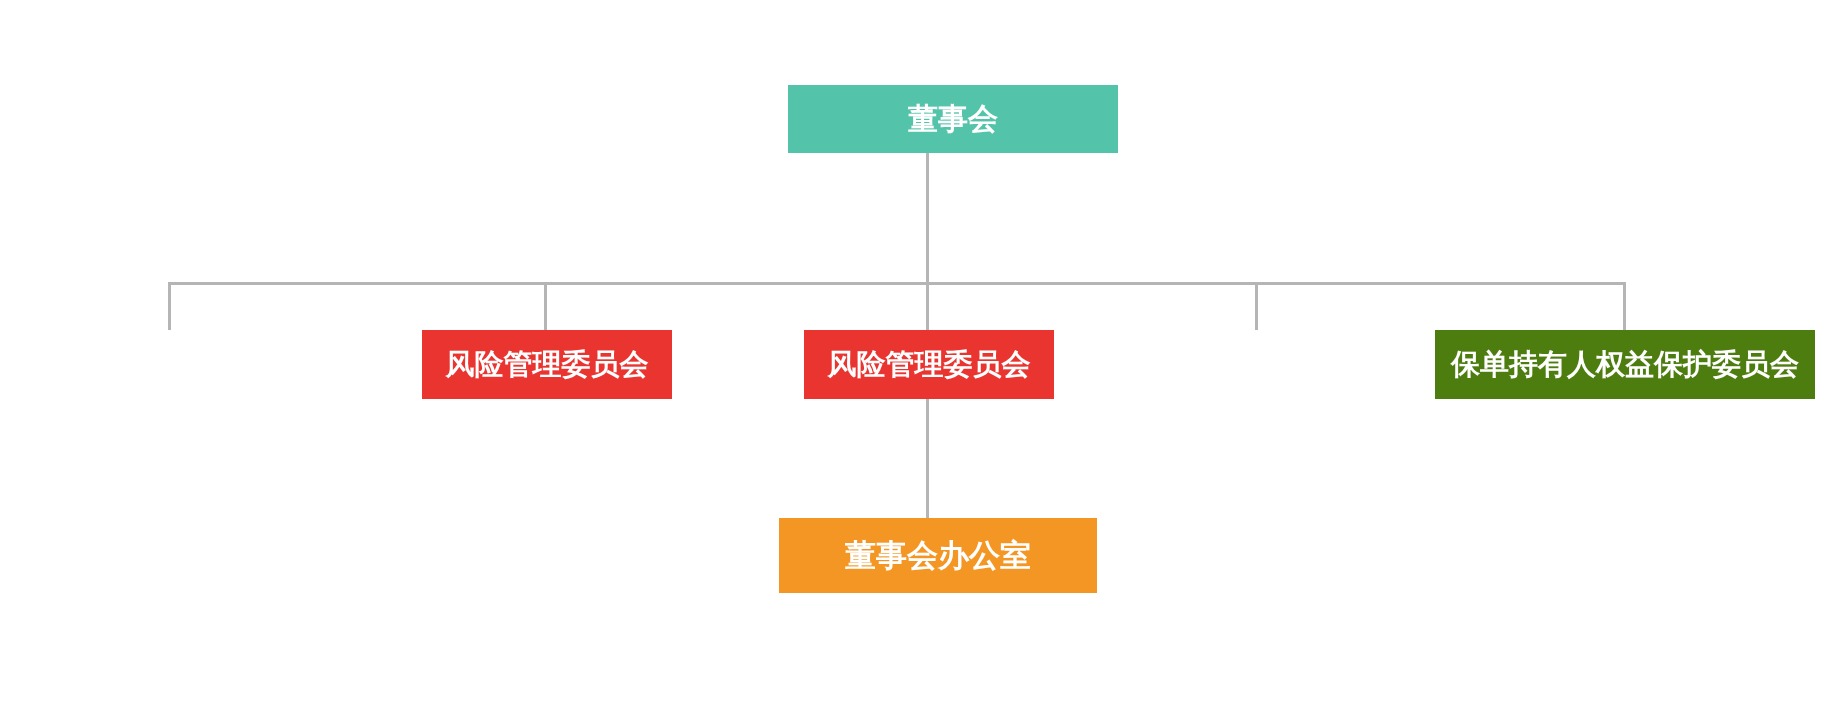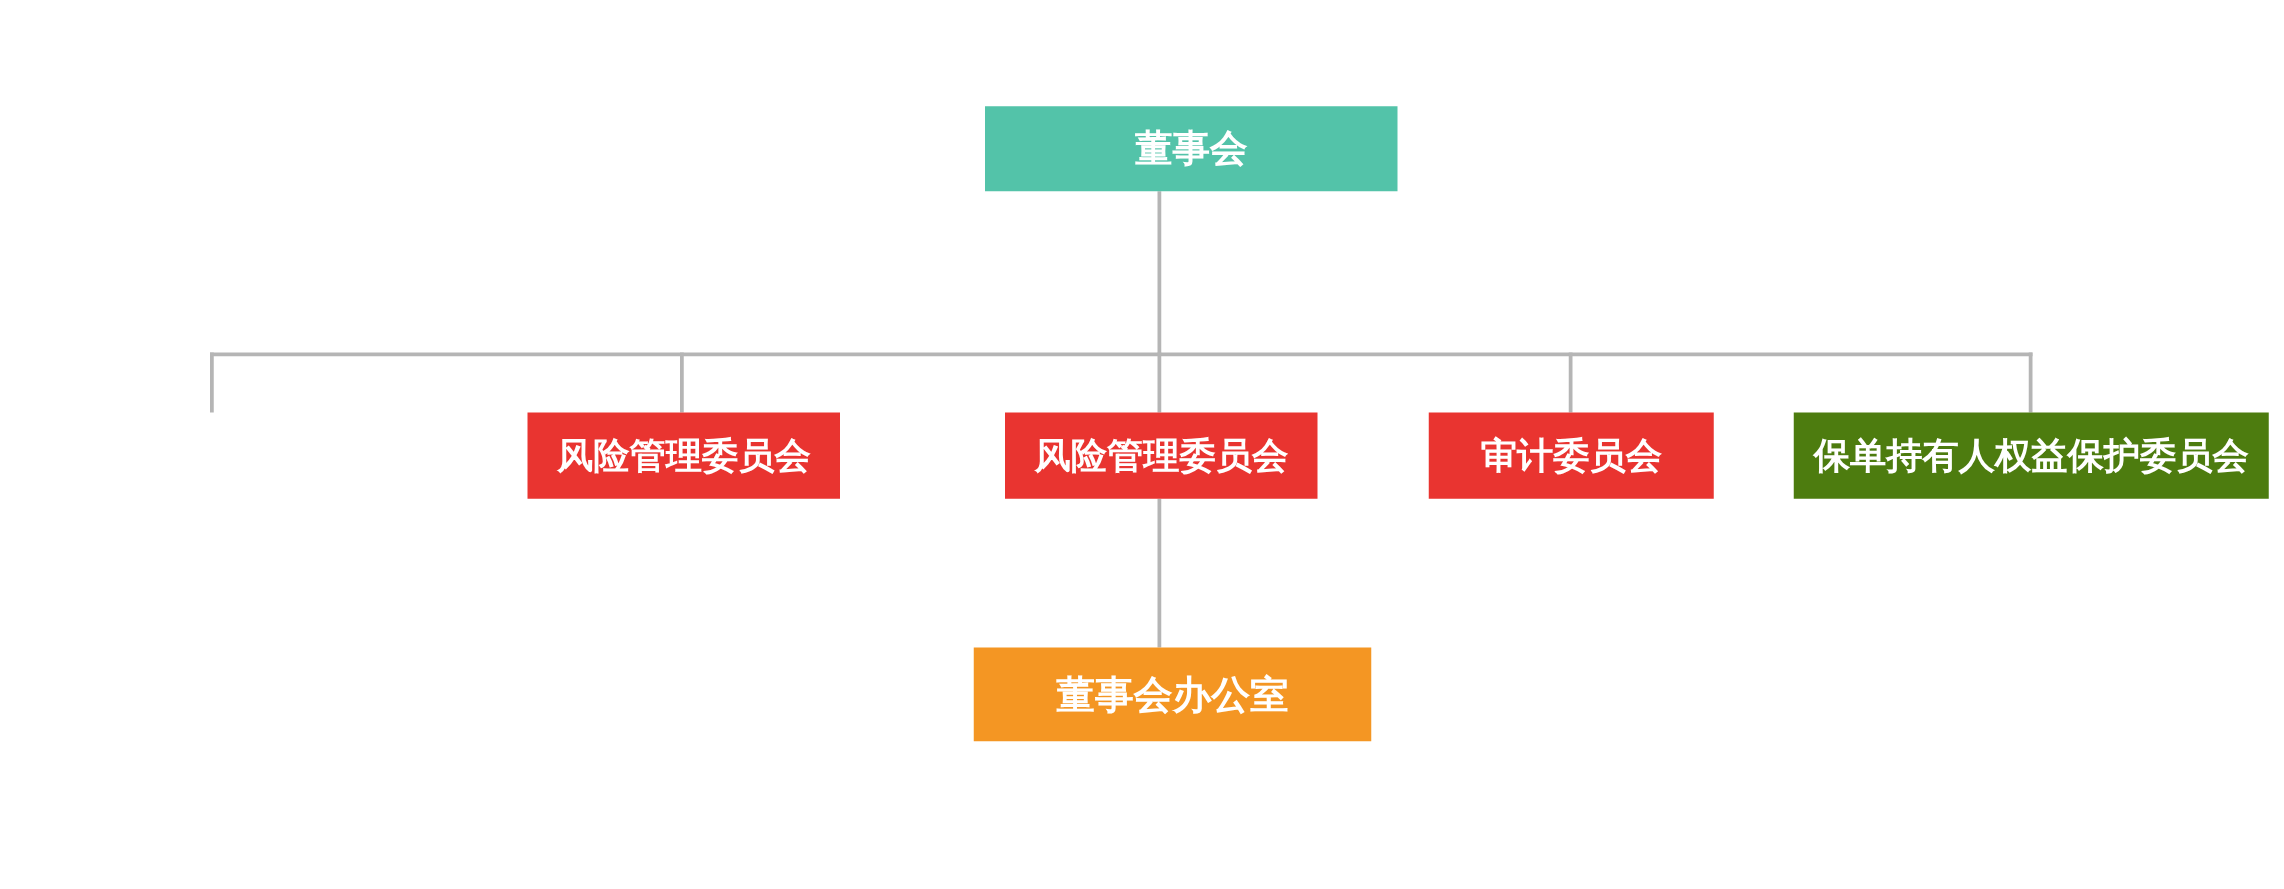--- a/index.html
+++ b/index.html
@@ -76,19 +76,18 @@
   <div class="connector conn-v conn-drop-5" style="background: rgb(181, 181, 181);"></div>
   <div class="connector conn-v conn-office-stem" style="background: rgb(181, 181, 181);"></div>
 
   <div class="node node-root" style="background: rgb(83, 195, 169);">董事会</div>
 
 
   <div class="node node-committee node-c2" style="background: rgb(233, 52, 48);">风险管理委员会</div>
 
   <div class="node node-committee node-c3" style="background: rgb(233, 52, 48);">风险管理委员会</div>
 
-  <div class="node node-committee node-c4" style="background: rgb(233, 52, 48);">审计委员会</div>
 
   <div class="node node-committee node-c5" style="background: #4d7c0f;">保单持有人权益保护委员会</div>
 
   <div class="node node-office" style="background: rgb(244, 150, 35);">董事会办公室</div>
 
 </div>
 
 </body></html>

